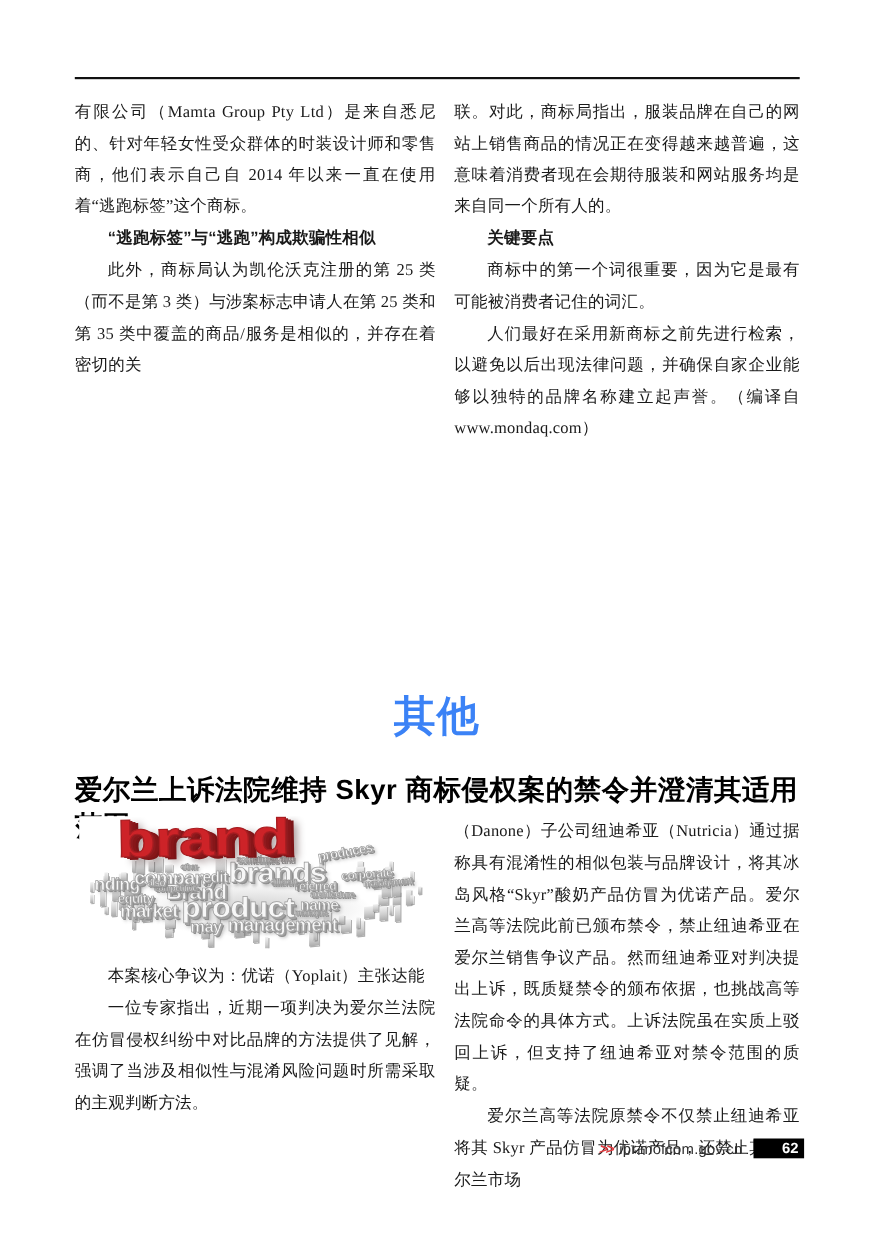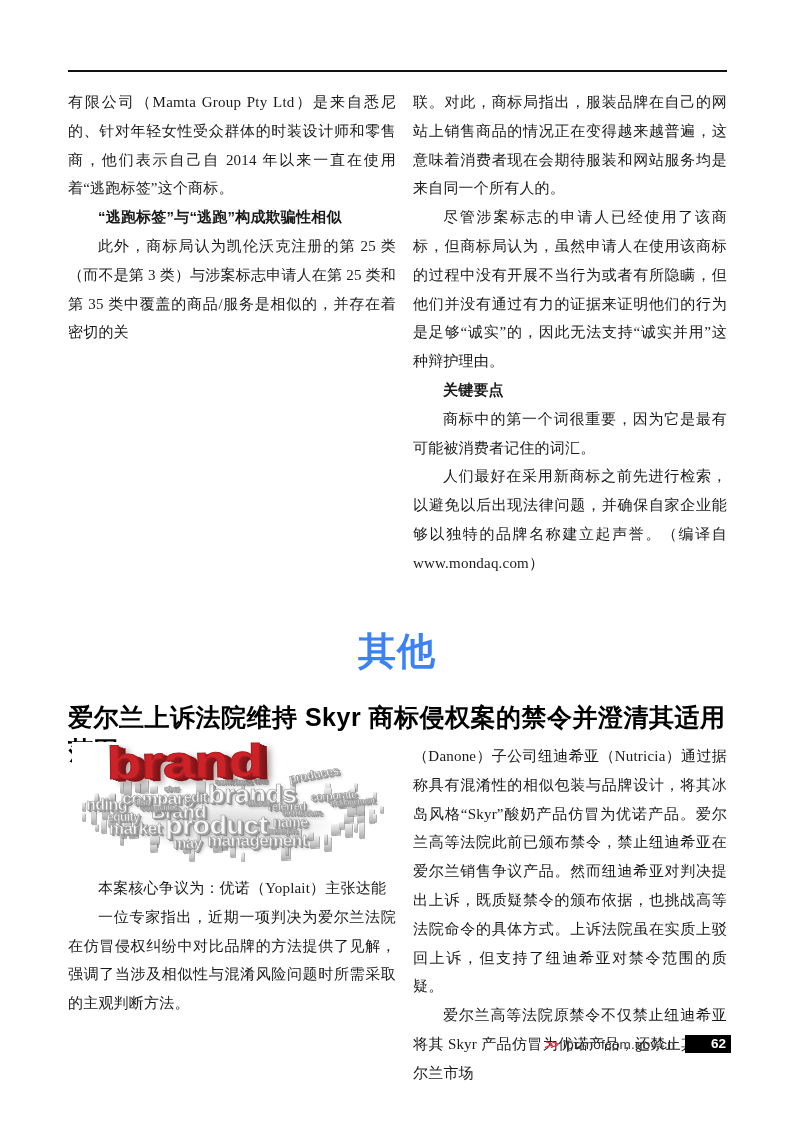--- a/index.html
+++ b/index.html
@@ -112,21 +112,20 @@
   <div class="rule"></div>
 
   <div class="cols cols-top">
     <div class="col col-l">
       <p>有限公司（Mamta Group Pty Ltd）是来自悉尼的、针对年轻女性受众群体的时装设计师和零售商，他们表示自己自 2014 年以来一直在使用着“逃跑标签”这个商标。</p>
       <p class="inline-h indent">“逃跑标签”与“逃跑”构成欺骗性相似</p>
       <p class="indent">此外，商标局认为凯伦沃克注册的第 25 类（而不是第 3 类）与涉案标志申请人在第 25 类和第 35 类中覆盖的商品/服务是相似的，并存在着密切的关</p>
     </div>
     <div class="col col-r">
       <p>联。对此，商标局指出，服装品牌在自己的网站上销售商品的情况正在变得越来越普遍，这意味着消费者现在会期待服装和网站服务均是来自同一个所有人的。</p>
-      <p class="indent">尽管涉案标志的申请人已经使用了该商标，但商标局认为，虽然申请人在使用该商标的过程中没有开展不当行为或者有所隐瞒，但他们并没有通过有力的证据来证明他们的行为是足够“诚实”的，因此无法支持“诚实并用”这种辩护理由。</p>
       <p class="inline-h indent">关键要点</p>
       <p class="indent">商标中的第一个词很重要，因为它是最有可能被消费者记住的词汇。</p>
       <p class="indent">人们最好在采用新商标之前先进行检索，以避免以后出现法律问题，并确保自家企业能够以独特的品牌名称建立起声誉。（编译自 www.mondaq.com）</p>
     </div>
   </div>
 
   <h1 class="section-heading">其他</h1>
 
   <h2 class="article-title">爱尔兰上诉法院维持 Skyr 商标侵权案的禁令并澄清其适用范围</h2>
 

